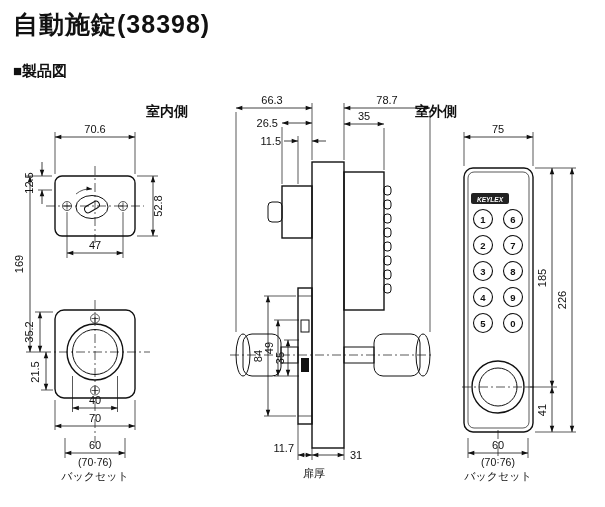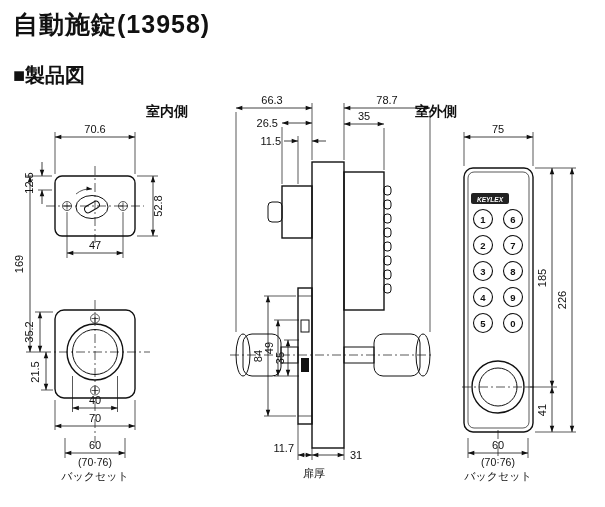--- a/index.html
+++ b/index.html
@@ -1,37 +1,37 @@
 <!DOCTYPE html>
 <html><head>
 <meta charset="utf-8">
 <style>
   html,body{margin:0;padding:0;background:#fff;}
   .page{position:relative;width:605px;height:507px;background:#fff;
         font-family:"Liberation Sans","DejaVu Sans",sans-serif;color:#111;overflow:hidden;}
   .title{position:absolute;left:13px;top:8px;font-size:25px;font-weight:bold;letter-spacing:1px;}
-  .section{position:absolute;left:13px;top:62px;font-size:20px;font-weight:bold;}
+  .section{position:absolute;left:13px;top:62px;font-size:15px;font-weight:bold;}
   svg{position:absolute;left:0;top:0;}
   .dimtext{font-size:11px;fill:#111;}
   .small{font-size:10.5px;}
   .tiny{font-size:6.5px;fill:#fff;font-weight:bold;font-style:italic;}
   .jplabel{font-size:14px;font-weight:bold;fill:#111;}
   .btnnum{font-size:9.5px;font-weight:bold;fill:#111;}
   .outline{fill:none;stroke:#111;stroke-width:1.4;}
   .mid{fill:none;stroke:#111;stroke-width:1;}
   .thin{fill:none;stroke:#111;stroke-width:0.7;}
   .dim{stroke:#111;stroke-width:0.8;fill:none;}
   .cl{stroke:#111;stroke-width:0.7;fill:none;stroke-dasharray:9 3 2 3;}
   .btn{fill:#fff;stroke:#111;stroke-width:1.1;}
 </style>
 </head>
 <body>
 
 <div class="page">
-  <div class="title">自動施錠(13958)</div>
+  <div class="title">自動施錠(38398)</div>
   <div class="section">■製品図</div>
 
   <svg width="605" height="507" viewBox="0 0 605 507">
     <defs>
       <marker id="ah" viewBox="0 0 10 8" refX="9.5" refY="4" markerWidth="9" markerHeight="7" orient="auto-start-reverse">
         <path d="M0.5,0.8 L9.5,4 L0.5,7.2 z" fill="#111"></path>
       </marker>
     </defs>
 
     <g>

